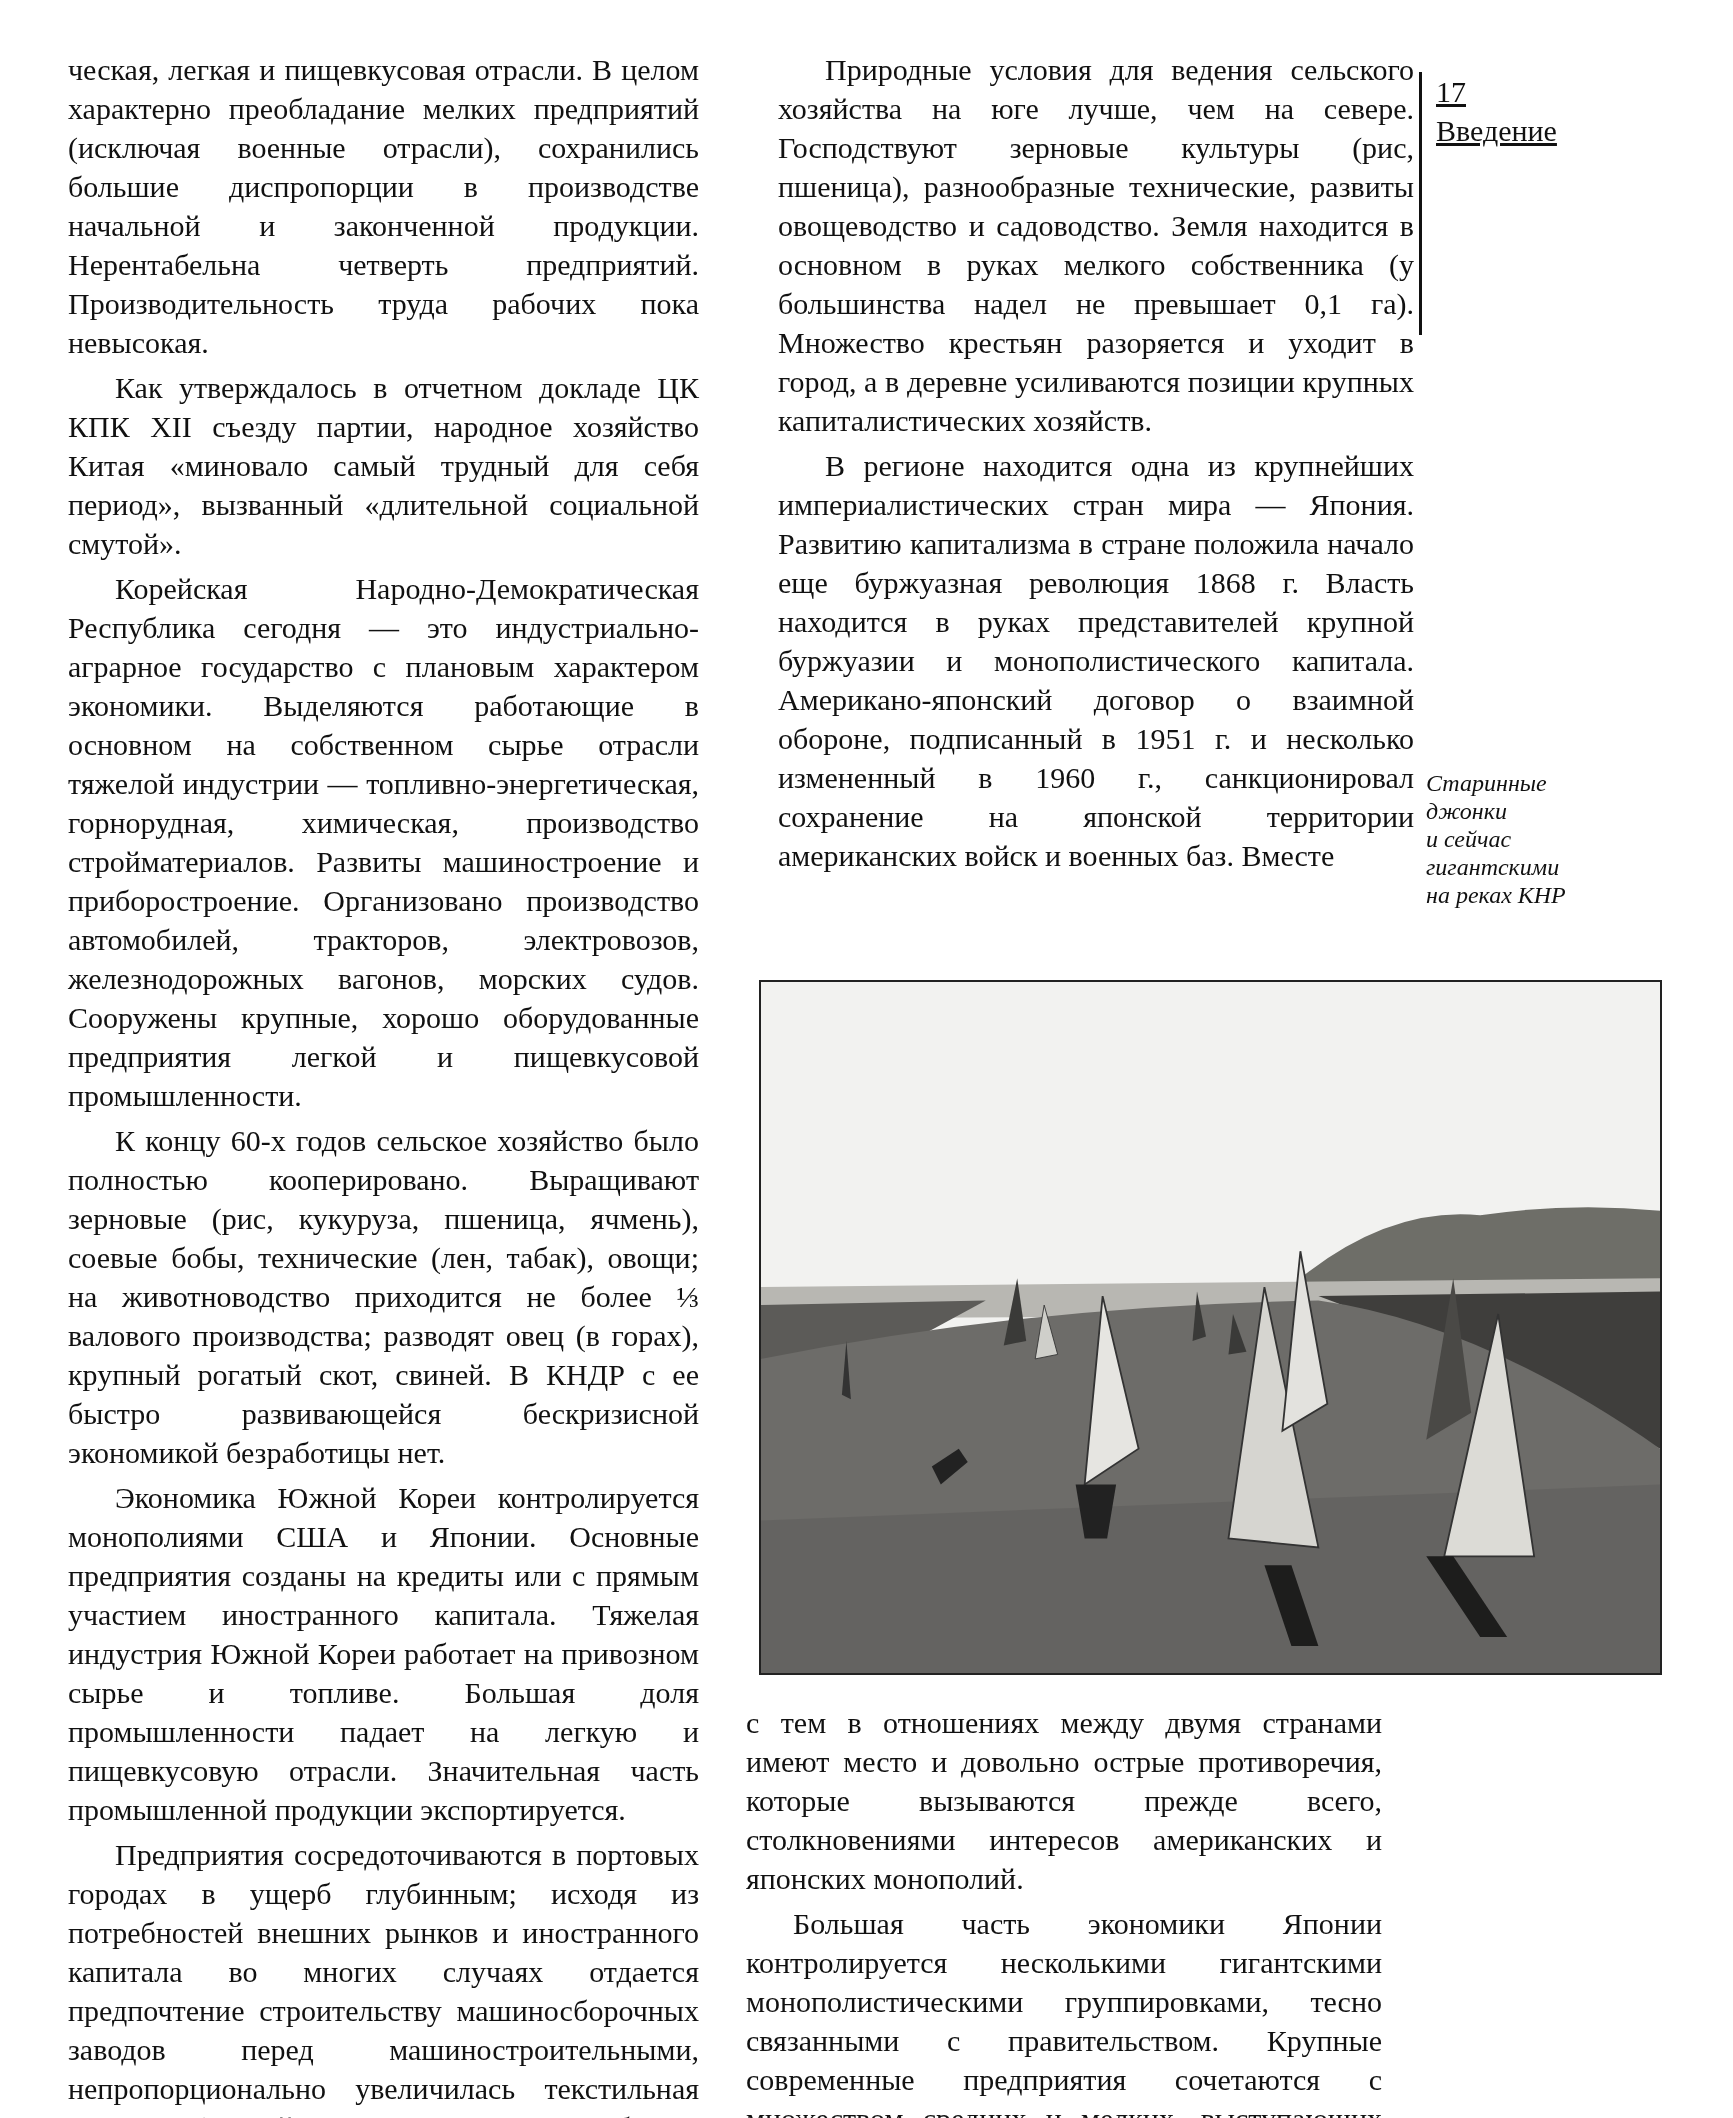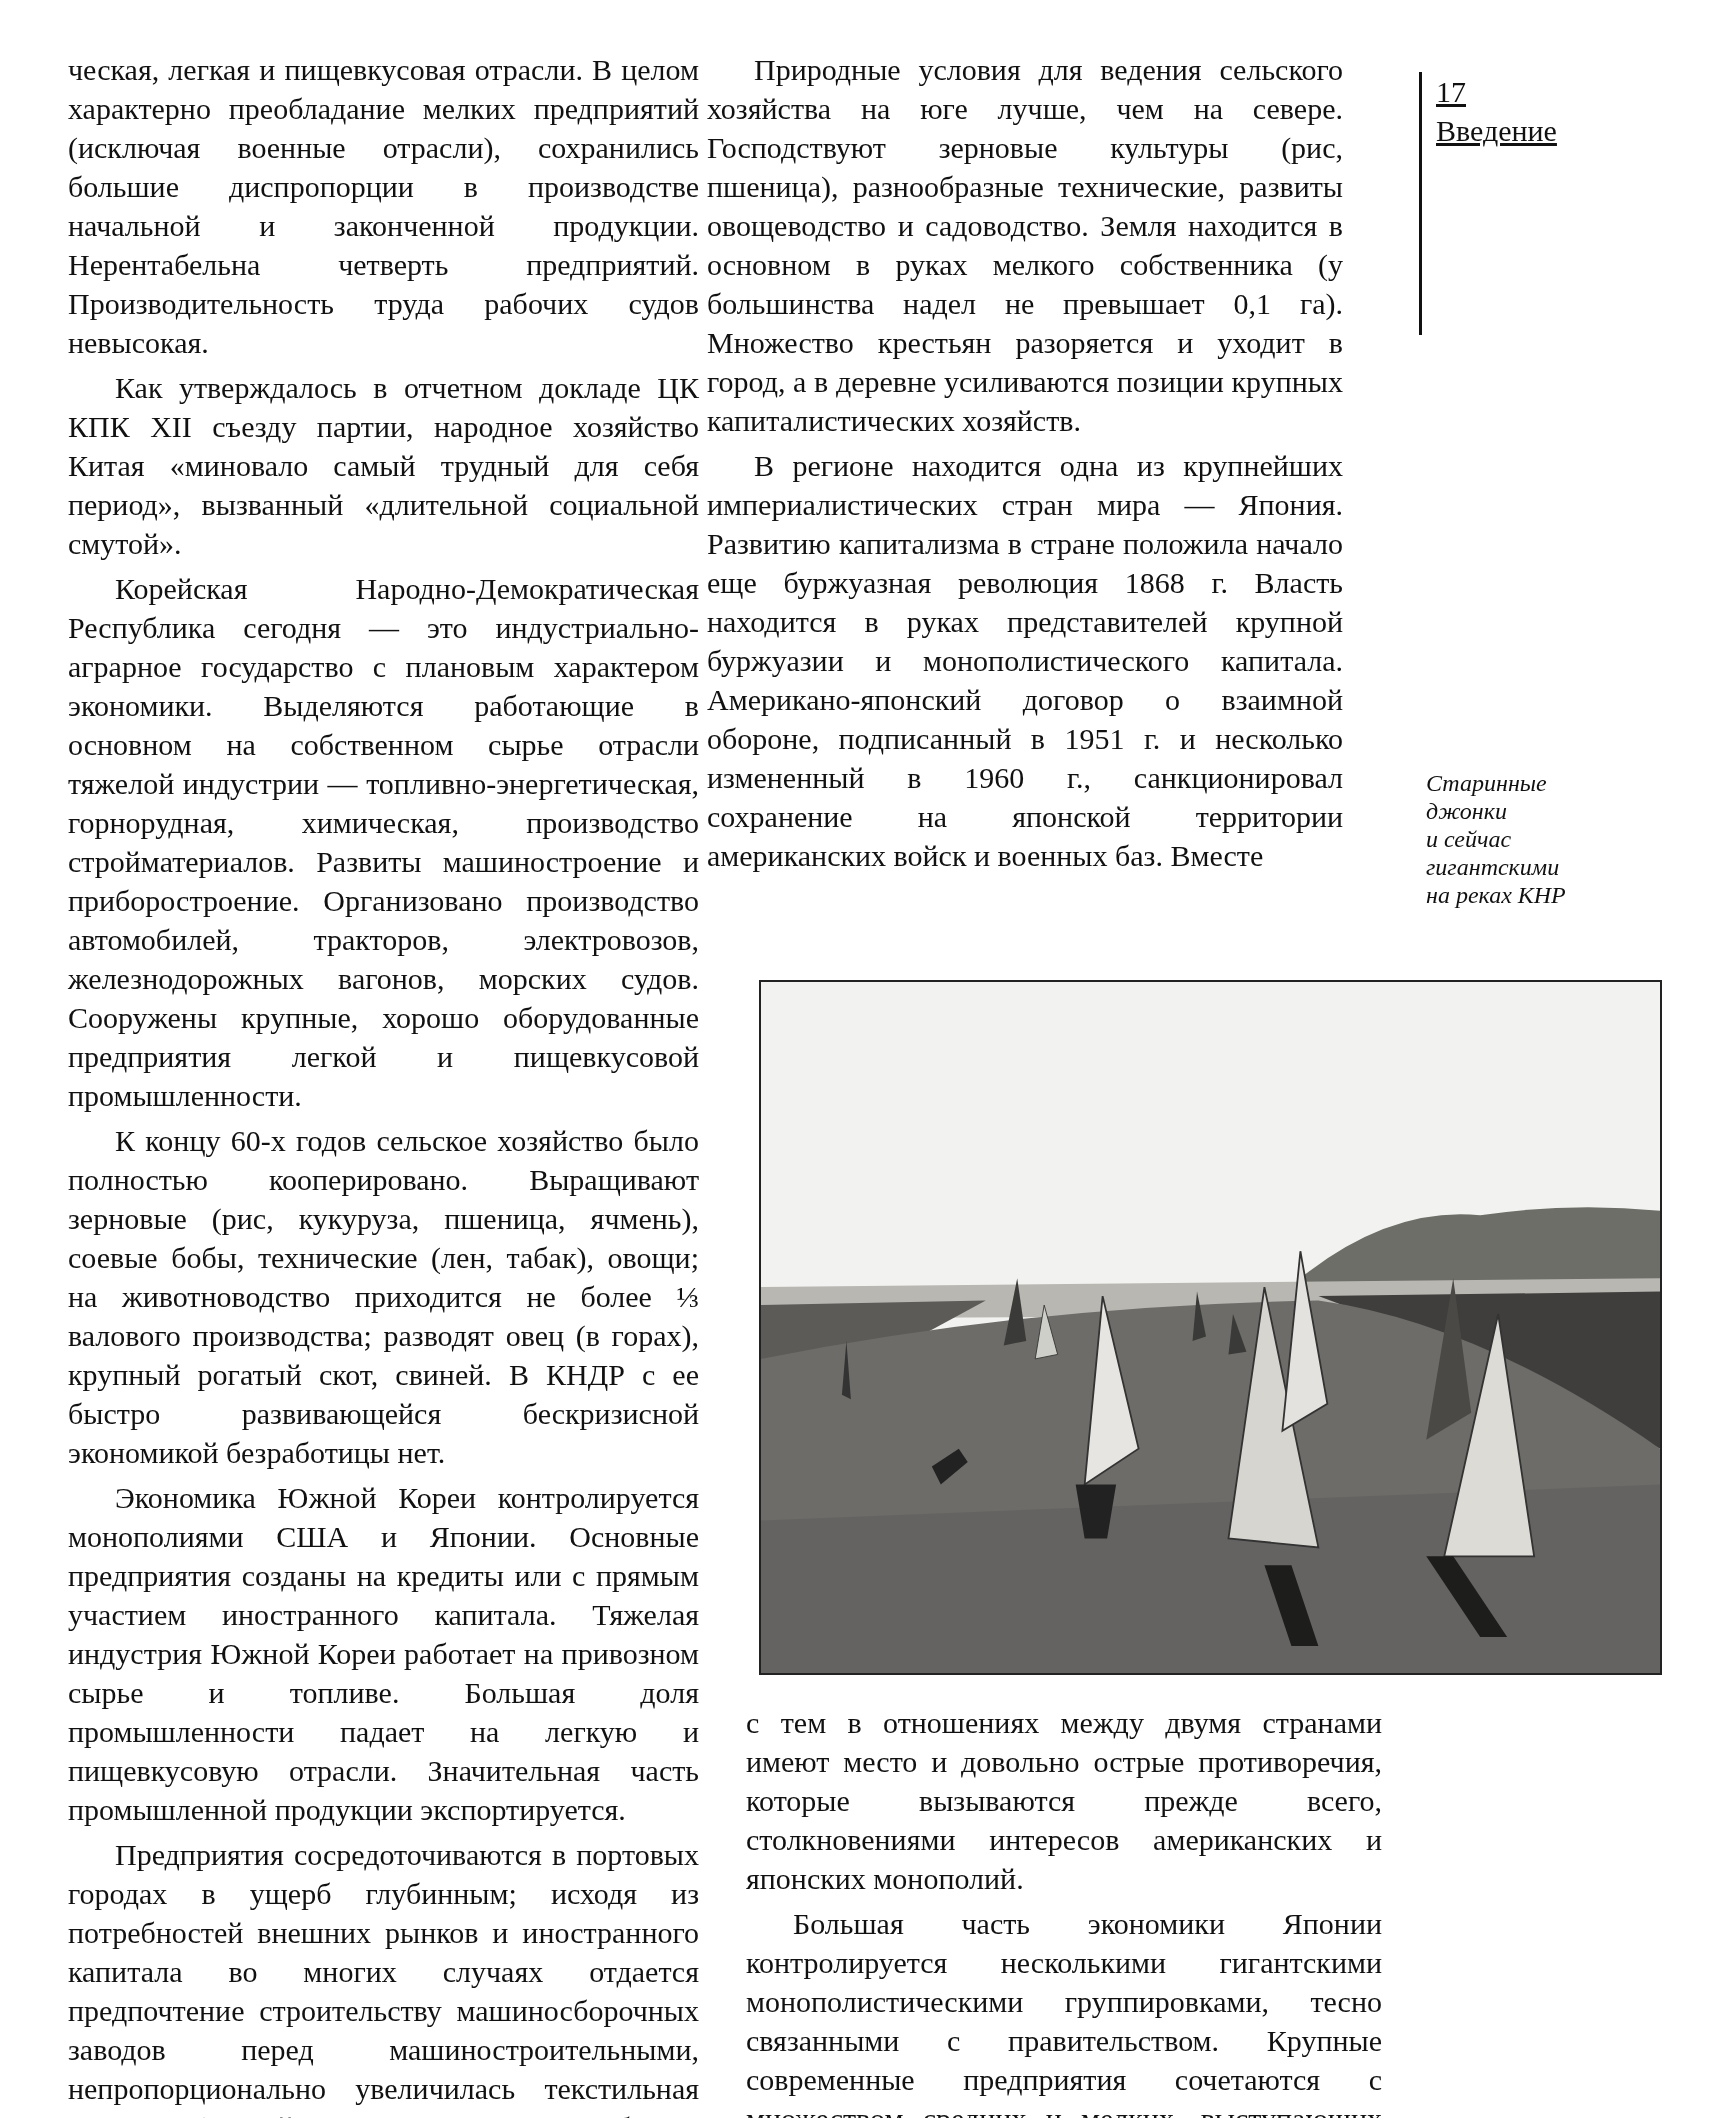--- a/index.html
+++ b/index.html
@@ -3,36 +3,36 @@
 <meta charset="utf-8">
 <style>
   html, body { margin: 0; padding: 0; background: #ffffff; }
   body { width: 1734px; height: 2502px; position: relative; overflow: hidden;
          font-family: "Liberation Serif", "DejaVu Serif", serif; color: #111; }
   .col { position: absolute; font-size: 30px; line-height: 39px; text-align: justify;
          hyphens: manual; }
   .col p { margin: 0 0 6px 0; text-indent: 47px; }
   .col p.cont { text-indent: 0; }
   #left { left: 68px; top: 50px; width: 631px; }
-  #right-top { left: 707px; top: 50px; width: 636px; }
+  #right-top { left: 778px; top: 50px; width: 636px; }
   #right-bottom { left: 746px; top: 1703px; width: 636px; }
   #rule { position: absolute; left: 1419px; top: 72px; width: 2.5px; height: 263px; background: #111; }
   #folio { position: absolute; left: 1436px; top: 72px; font-size: 30px; line-height: 39px; text-decoration: underline; }
   #caption { position: absolute; left: 1426px; top: 769px; width: 297px;
              font-style: italic; font-size: 24px; line-height: 28px; }
   #photo { position: absolute; left: 759px; top: 980px; width: 903px; height: 695px;
            border: 2.1px solid #222; box-sizing: border-box; overflow: hidden;
            background: linear-gradient(180deg, #f3f3f1 0%, #ecebe8 30%, #d9d8d4 36%, #7b7a76 40%, #6a6966 60%, #585755 100%); }
   #photo svg { width: 100%; height: 100%; display: block; }
 </style>
 </head>
 <body>
 
 <div id="left" class="col">
-  <p class="cont">ческая, легкая и пищевкусовая отрасли. В целом характерно преобладание мелких предприятий (исключая военные отрасли), сохранились большие диспропорции в производстве начальной и законченной продукции. Нерентабельна четверть предприятий. Производительность труда рабочих судов невысокая.</p>
+  <p class="cont">ческая, легкая и пищевкусовая отрасли. В целом характерно преобладание мелких предприятий (исключая военные отрасли), сохранились большие диспропорции в производстве начальной и законченной продукции. Нерентабельна четверть предприятий. Производительность труда рабочих пока невысокая.</p>
   <p>Как утверждалось в отчетном докладе ЦК КПК XII съезду партии, народное хозяйство Китая «миновало самый трудный для себя период», вызванный «длительной социальной смутой».</p>
   <p>Корейская Народно-Демократическая Республика сегодня — это индустриально-аграрное государство с плановым характером экономики. Выделяются работающие в основном на собственном сырье отрасли тяжелой индустрии — топливно-энергетическая, горнорудная, химическая, производство стройматериалов. Развиты машиностроение и приборостроение. Организовано производство автомобилей, тракторов, электровозов, железнодорожных вагонов, морских судов. Сооружены крупные, хорошо оборудованные предприятия легкой и пищевкусовой промышленности.</p>
   <p>К концу 60-х годов сельское хозяйство было полностью кооперировано. Выращивают зерновые (рис, кукуруза, пшеница, ячмень), соевые бобы, технические (лен, табак), овощи; на животноводство приходится не более ⅓ валового производства; разводят овец (в горах), крупный рогатый скот, свиней. В КНДР с ее быстро развивающейся бескризисной экономикой безработицы нет.</p>
   <p>Экономика Южной Кореи контролируется монополиями США и Японии. Основные предприятия созданы на кредиты или с прямым участием иностранного капитала. Тяжелая индустрия Южной Кореи работает на привозном сырье и топливе. Большая доля промышленности падает на легкую и пищевкусовую отрасли. Значительная часть промышленной продукции экспортируется.</p>
   <p>Предприятия сосредоточиваются в портовых городах в ущерб глубинным; исходя из потребностей внешних рынков и иностранного капитала во многих случаях отдается предпочтение строительству машиносборочных заводов перед машиностроительными, непропорционально увеличилась текстильная отрасль (в ней сосредоточена ⅓ рабочих, занятых в обрабатывающей промышленности), которая вырабатывает изделия из привозного искусственного шелка. Шелководство, ранее развитое, захирело. Для Южной Кореи характерна большая безработица.</p>
 </div>
 
 <div id="right-top" class="col">
   <p>Природные условия для ведения сельского хозяйства на юге лучше, чем на севере. Господствуют зерновые культуры (рис, пшеница), разнообразные технические, развиты овощеводство и садоводство. Земля находится в основном в руках мелкого собственника (у большинства надел не превышает 0,1 га). Множество крестьян разоряется и уходит в город, а в деревне усиливаются позиции крупных капиталистических хозяйств.</p>
   <p>В регионе находится одна из крупнейших империалистических стран мира — Япония. Развитию капитализма в стране положила начало еще буржуазная революция 1868 г. Власть находится в руках представителей крупной буржуазии и монополистического капитала. Американо-японский договор о взаимной обороне, подписанный в 1951 г. и несколько измененный в 1960 г., санкционировал сохранение на японской территории американских войск и военных баз. Вместе</p>

